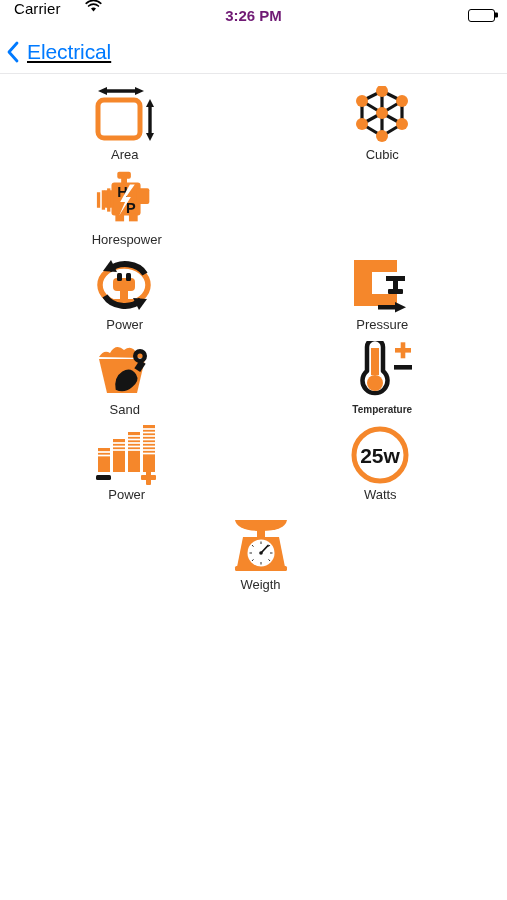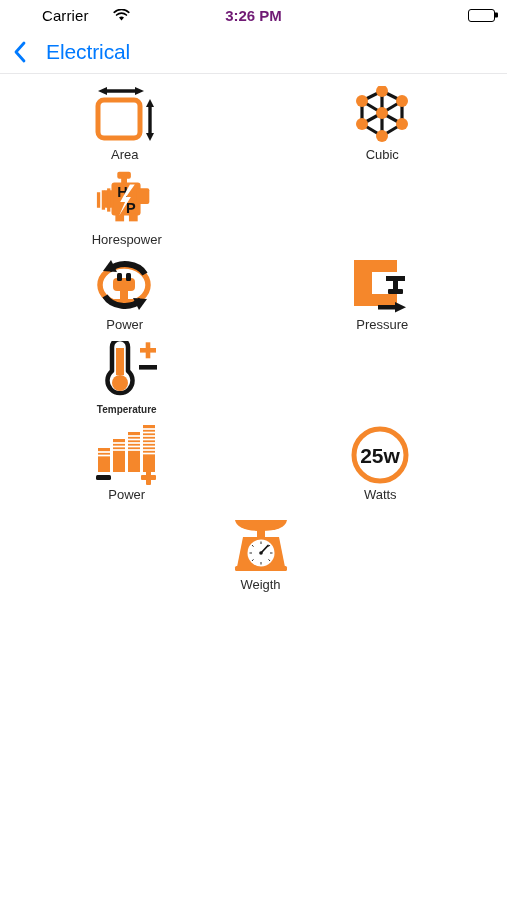--- a/index.html
+++ b/index.html
@@ -14,21 +14,21 @@
   .status-bar {
     position: relative;
     height: 30px;
     width: 100%;
     display: flex;
     align-items: center;
     background: #ffffff;
   }
   .status-left {
     position: absolute; left: 14px; top: 0; height: 30px;
-    display: flex; align-items: center; gap: 24px; margin-left: 28px;
+    display: flex; align-items: flex-start; gap: 24px;
   }
   .status-carrier {
     font-size: 15px; color: #000; letter-spacing: .1px;
   }
   .wifi-icon { display:block; }
   .status-time {
     position: absolute; left: 0; right: 0; top: 0; height: 30px;
     display: flex; align-items: center; justify-content: center;
     font-size: 15px; font-weight: bold; color: #701a75;
   }
@@ -48,22 +48,22 @@
   }
 
   
   .nav-bar {
     height: 44px; width: 100%;
     display: flex; align-items: center;
     background: #ffffff;
     border-bottom: 1px solid #e8e8ea;
   }
   .nav-back {
-    display: flex; align-items: center; gap: 20px;
-    padding-left: 13px; cursor: pointer; background: none; border: none;
+    display: flex; align-items: center; gap: 8px;
+    padding-left: 6px; cursor: pointer; background: none; border: none; text-decoration: underline;
   }
   .chevron-left { display:block; }
   .nav-back-label {
     font-size: 21px; color: #007AFF; letter-spacing: -0.1px;
   }
 
   
   .content { width: 100%; padding-top: 6px; }
   .grid-row {
     width: 100%; display: flex;
@@ -229,20 +229,35 @@
           <rect x="38" y="33" width="15" height="5" rx="1" fill="#141414"></rect>
           <rect x="28" y="49" width="22" height="4.5" fill="#141414"></rect>
           <polygon points="56,51.3 45,46 45,56.5" fill="#141414"></polygon>
         </svg>
       </div>
       <div class="cell-label">Pressure</div>
     </div>
   </div>
 
   <div class="grid-row row-h">
+    <div class="grid-cell">
+      <div class="icon-box">
+        <svg width="64" height="58" viewBox="0 0 64 58">
+          <path d="M6 16 Q11 8 17 12 Q23 2 31 9 Q39 3 44 13 Q50 10 52 17 Z" fill="#F5872B"></path>
+          <path d="M6 18 H52 L44 52 H14 Z" fill="#F5872B"></path>
+          <g fill="#141414">
+            <path d="M47 8 a7 7 0 0 1 7 7 a7 7 0 0 1 -7 7 a7 7 0 0 1 -7 -7 a7 7 0 0 1 7 -7 z
+                     M47 12.5 a2.6 2.6 0 0 0 0 5.2 a2.6 2.6 0 0 0 0 -5.2 z"></path>
+            <rect x="43.5" y="20" width="7" height="10" transform="rotate(33 47 25)"></rect>
+            <path d="M24 50 Q20 38 28 31 Q36 25 42 32 Q47 38 40 45 Q33 53 24 50 Z" transform="rotate(8 33 40)"></path>
+          </g>
+        </svg>
+      </div>
+      <div class="cell-label">Sand</div>
+    </div>
     <div class="grid-cell">
       <div class="icon-box">
         <svg width="64" height="58" viewBox="0 0 64 58">
           <path d="M17 6 a8 8 0 0 1 16 0 v24 a12.5 12.5 0 1 1 -16 0 Z" fill="#ffffff" stroke="#141414" stroke-width="4.5" stroke-linejoin="round"></path>
           <rect x="21" y="7" width="8" height="27" fill="#F5872B"></rect>
           <circle cx="25" cy="42" r="8" fill="#F5872B"></circle>
           <g fill="#F5872B">
             <rect x="45" y="7" width="16" height="4.6"></rect>
             <rect x="50.7" y="1.3" width="4.6" height="16"></rect>
           </g>

